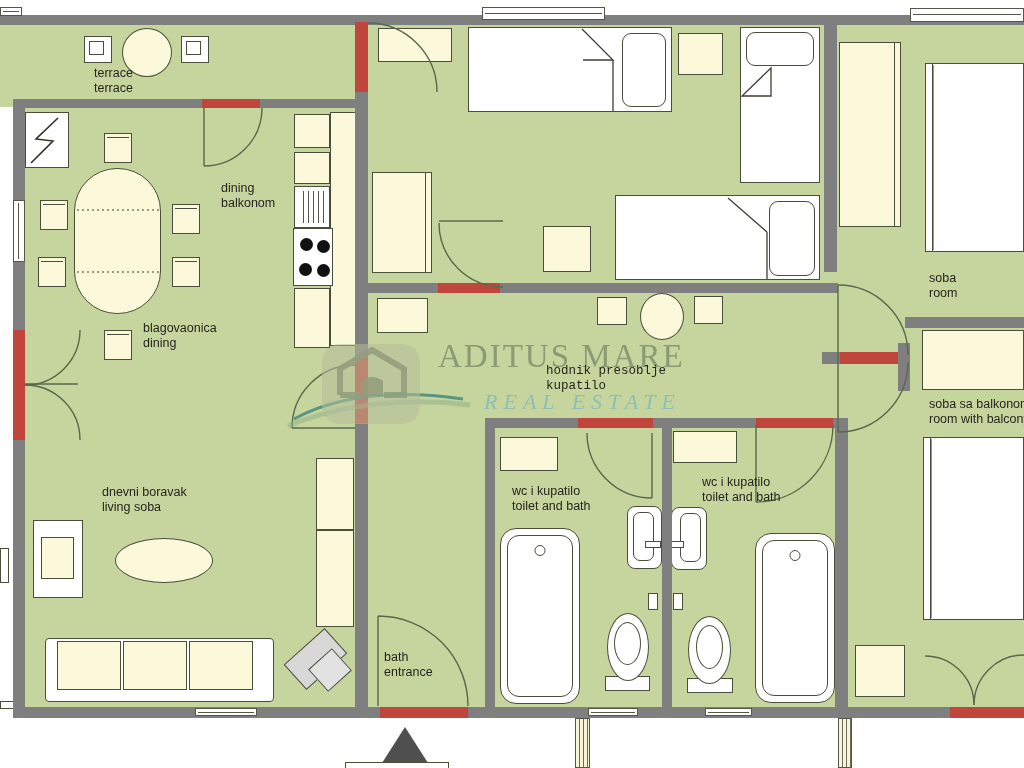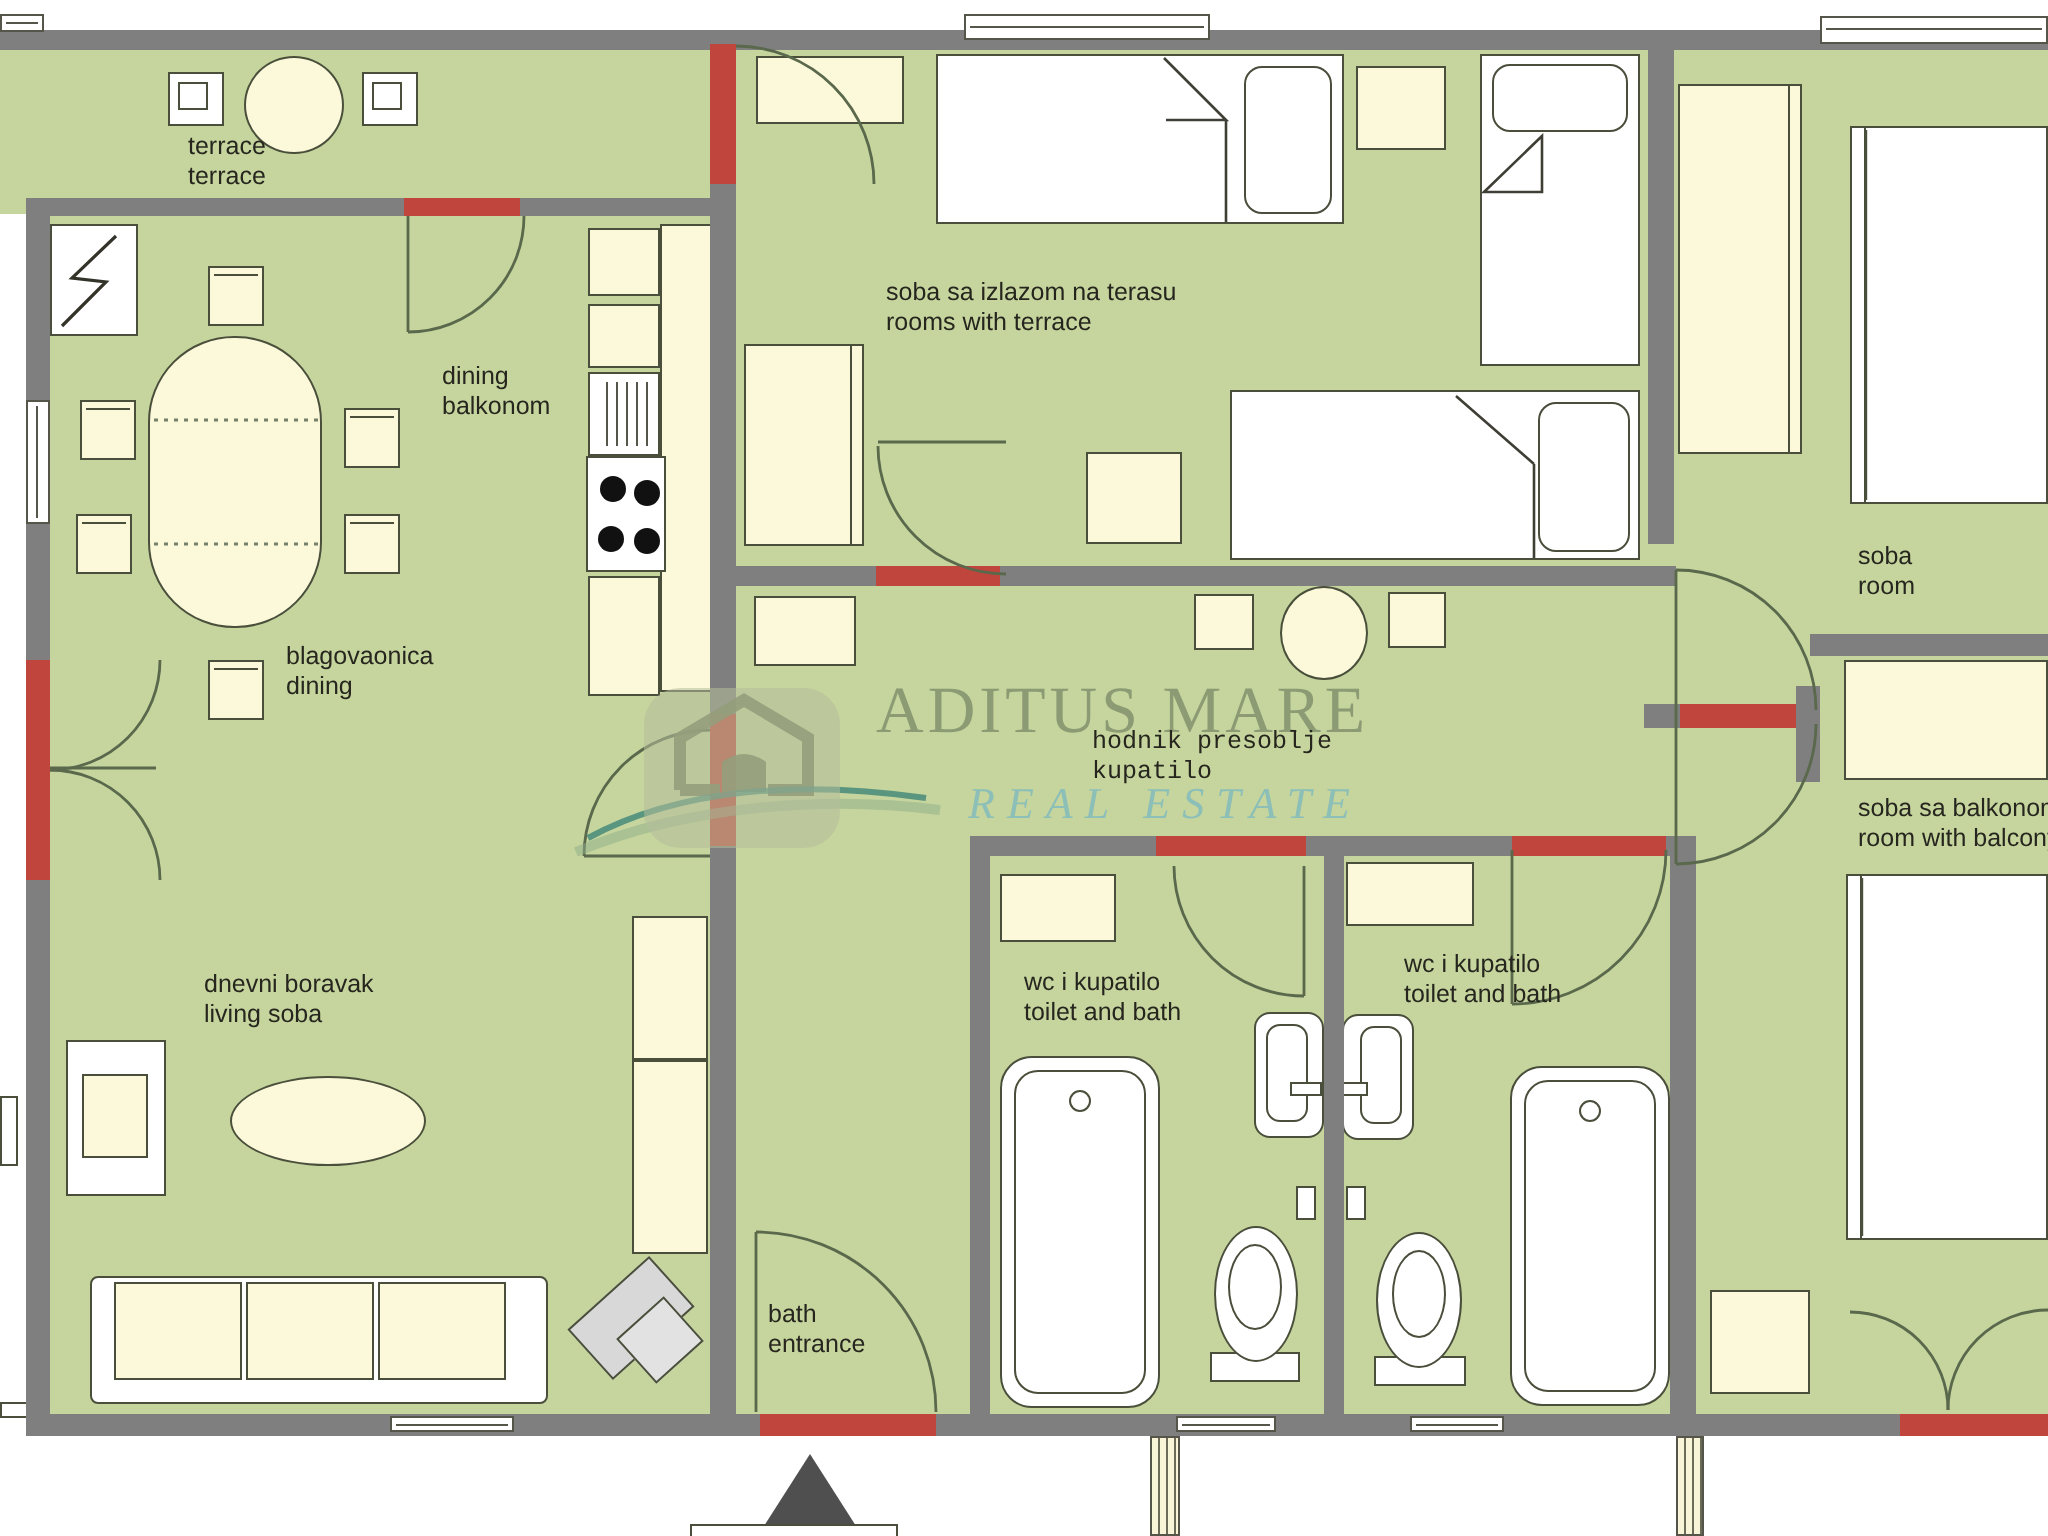--- a/index.html
+++ b/index.html
@@ -234,24 +234,20 @@
   <div class="wm-tag" style="left:484px;top:389px;">REAL ESTATE</div>
 
   <div class="lbl" style="left:94px;top:66px;">
     <span>terrace</span>
     <span>terrace</span>
   </div>
   <div class="lbl" style="left:221px;top:181px;">
     <span>dining</span>
     <span>balkonom</span>
   </div>
-  <div class="lbl" style="left:443px;top:139px;">
-    <span>soba sa izlazom na terasu</span>
-    <span>rooms with terrace</span>
-  </div>
   <div class="lbl" style="left:929px;top:271px;">
     <span>soba</span>
     <span>room</span>
   </div>
   <div class="lbl" style="left:143px;top:321px;">
     <span>blagovaonica</span>
     <span>dining</span>
   </div>
   <div class="lbl" style="left:546px;top:364px;font-family:Liberation Mono, monospace;">
     <span>hodnik presoblje</span>

